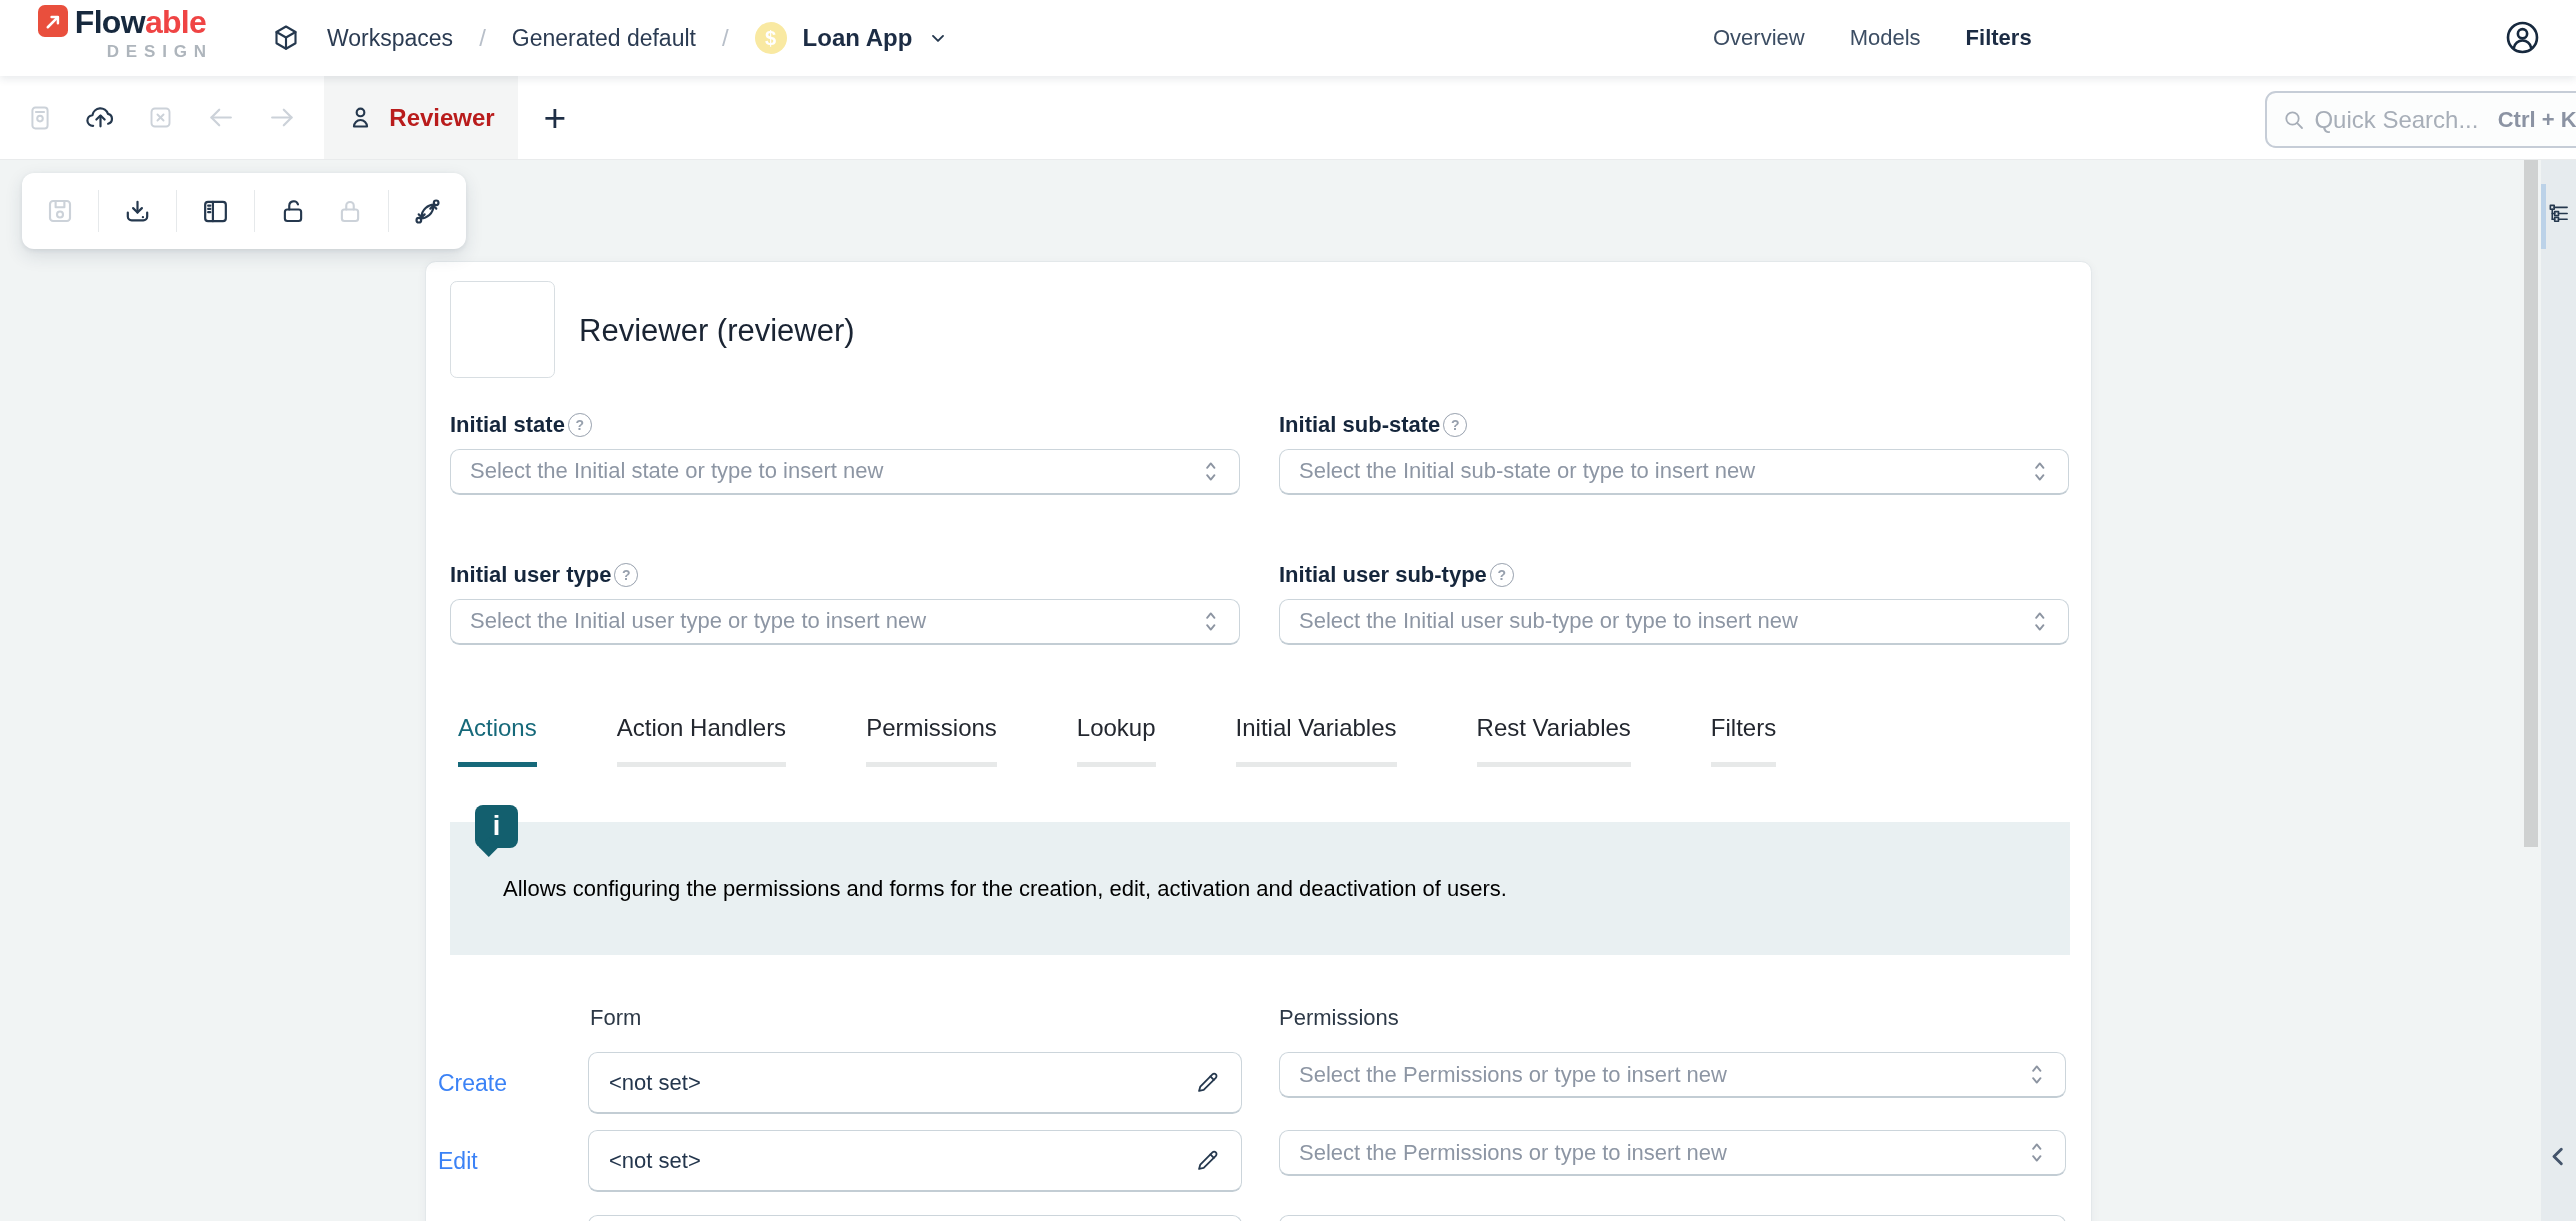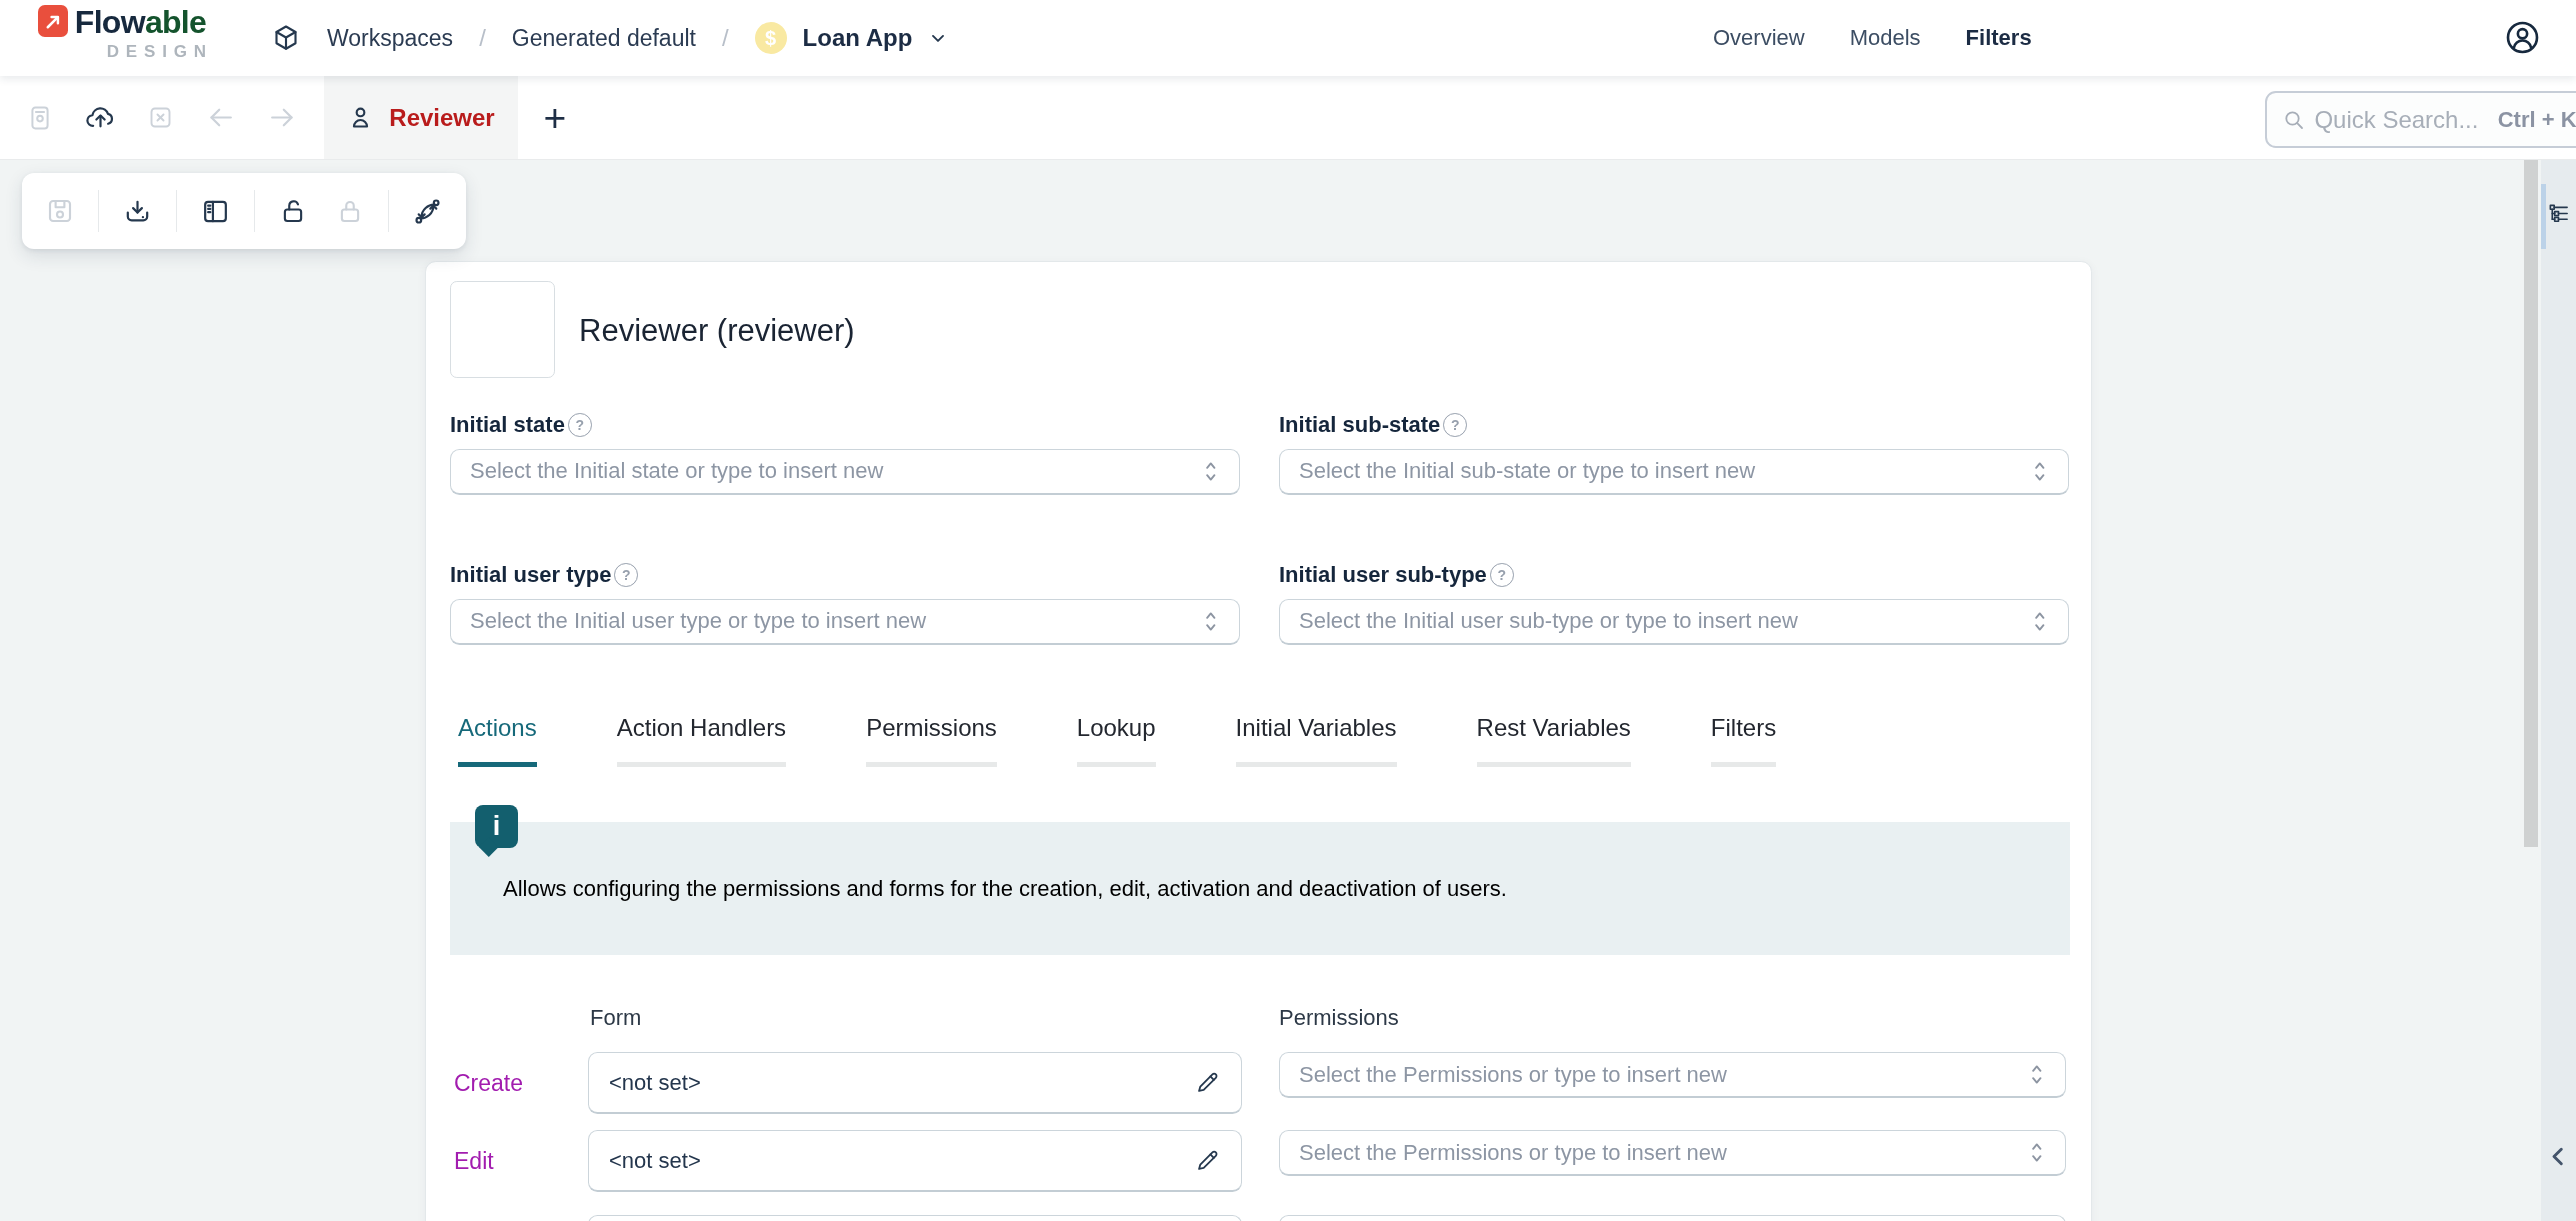--- a/index.html
+++ b/index.html
@@ -16,21 +16,21 @@
   
   .header{
     position:absolute;left:0;top:0;width:100%;height:76px;background:#ffffff;
     box-shadow:0 2.7px 8px rgba(30,49,72,.10);z-index:40;
   }
   .logo{position:absolute;left:38px;top:5.4px;display:flex;gap:6.8px;}
   .logo-mark{width:30px;height:32px;background:#e94f3d;border-radius:6.8px;
     display:flex;align-items:center;justify-content:center;flex-shrink:0;}
   .logo-textcol{display:flex;flex-direction:column;}
   .logo-text{font-size:32px;font-weight:bold;color:#17293e;line-height:35px;letter-spacing:-0.7px;}
-  .logo-text .gray{color:#14532d;text-align:right;}
+  .logo-text .gray{color:#ef4444;text-align:right;}
   .logo-sub{font-size:17px;font-weight:bold;color:#aeb5bc;letter-spacing:6.8px;margin-left:32px;margin-top:1.4px;}
   .breadcrumb{position:absolute;left:271px;top:0;height:76px;display:flex;align-items:center;gap:26px;font-size:23px;color:#2b3b52;}
   .crumb-sep{color:#b8bfc9;font-size:24px;}
   .app-crumb{display:flex;align-items:center;gap:16px;}
   .app-avatar{width:32px;height:32px;border-radius:50%;background:#f9e9a2;color:#ffffff;
     font-size:20px;font-weight:bold;display:flex;align-items:center;justify-content:center;}
   .app-name{font-size:24px;font-weight:bold;color:#1c2c44;}
   .topnav{position:absolute;left:1713px;top:0;height:76px;display:flex;align-items:center;gap:45px;font-size:22px;}
   .topnav .navitem{color:#3c4d63;}
   .topnav .navitem.active{color:#1c2c44;font-weight:bold;}
@@ -105,21 +105,21 @@
   .banner-icon .iglyph{color:#ffffff;font-size:27px;font-weight:bold;line-height:1;}
 
   .colhead{position:absolute;font-size:22px;color:#2d3947;}
   .colhead.form{left:164px;top:743px;}
   .colhead.perm{left:853px;top:743px;}
 
   .arow{position:absolute;left:0;width:100%;height:62px;}
   .arow.r0{top:790px;}
   .arow.r1{top:868px;}
   .arow.r2{top:953px;}
-  .arow .action-label{position:absolute;left:28px;top:0;height:62px;line-height:62px;font-size:23px;color:#a21caf;}
+  .arow .action-label{position:absolute;left:12px;top:0;height:62px;line-height:62px;font-size:23px;color:#3b82f6;}
   .formbox{
     position:absolute;left:162px;top:0;width:654px;height:62px;background:#fff;
     border:1.4px solid #ccd5db;border-bottom:2.7px solid #c3cdd4;border-radius:9.5px;
     display:flex;align-items:center;padding:0 20px;box-sizing:border-box;
   }
   .formbox .val{flex:1;font-size:22px;color:#24364d;}
   .permselect{position:absolute;left:853px;top:0;width:787px;}
 
   
   .scroll-thumb{position:absolute;left:2524px;top:160px;width:13.5px;height:687px;background:#cfd1d1;z-index:5;}

